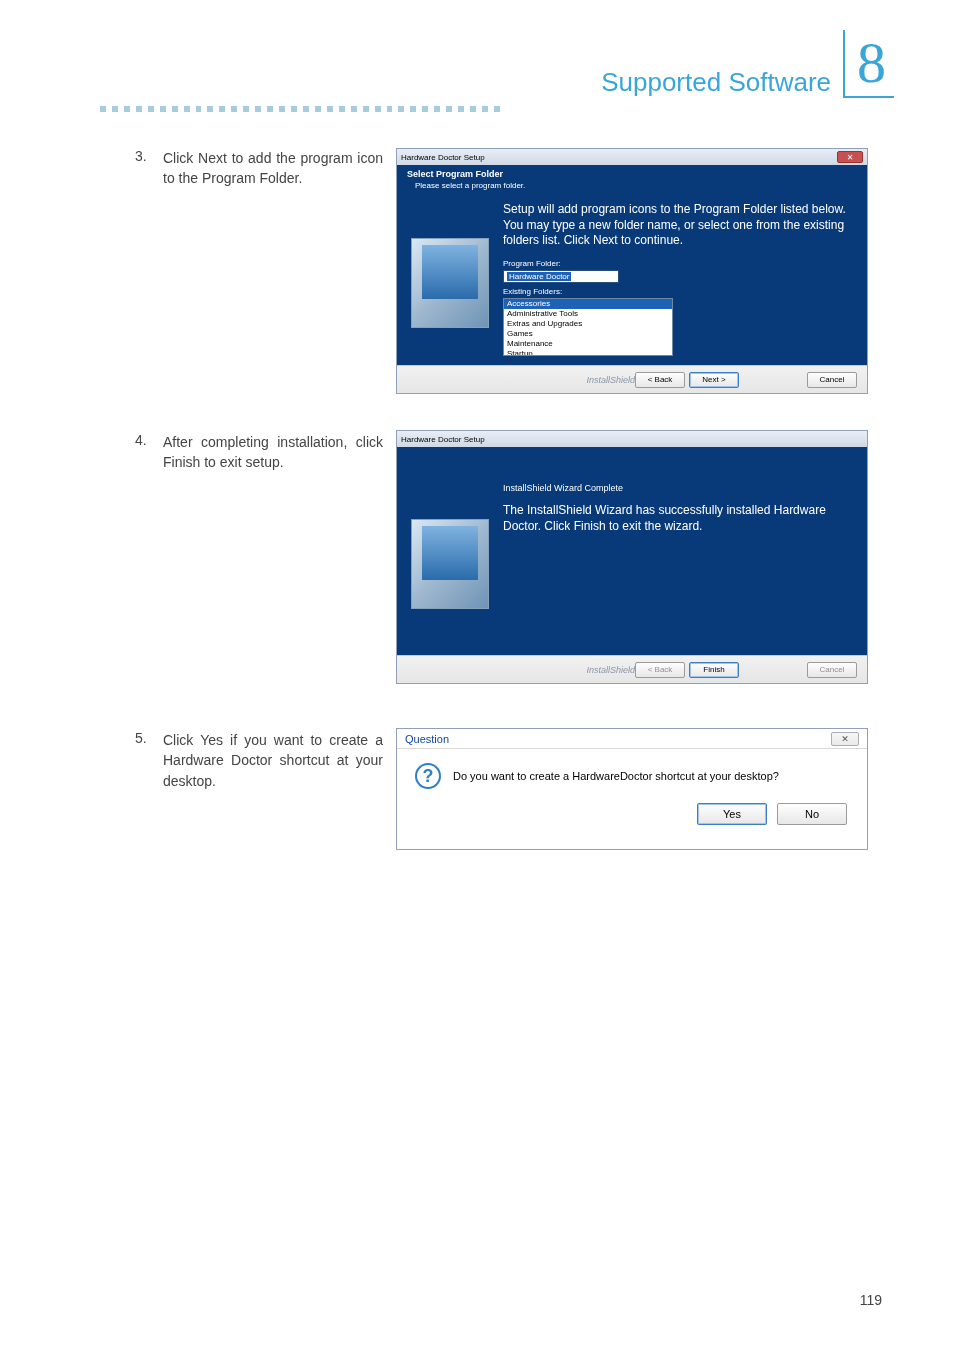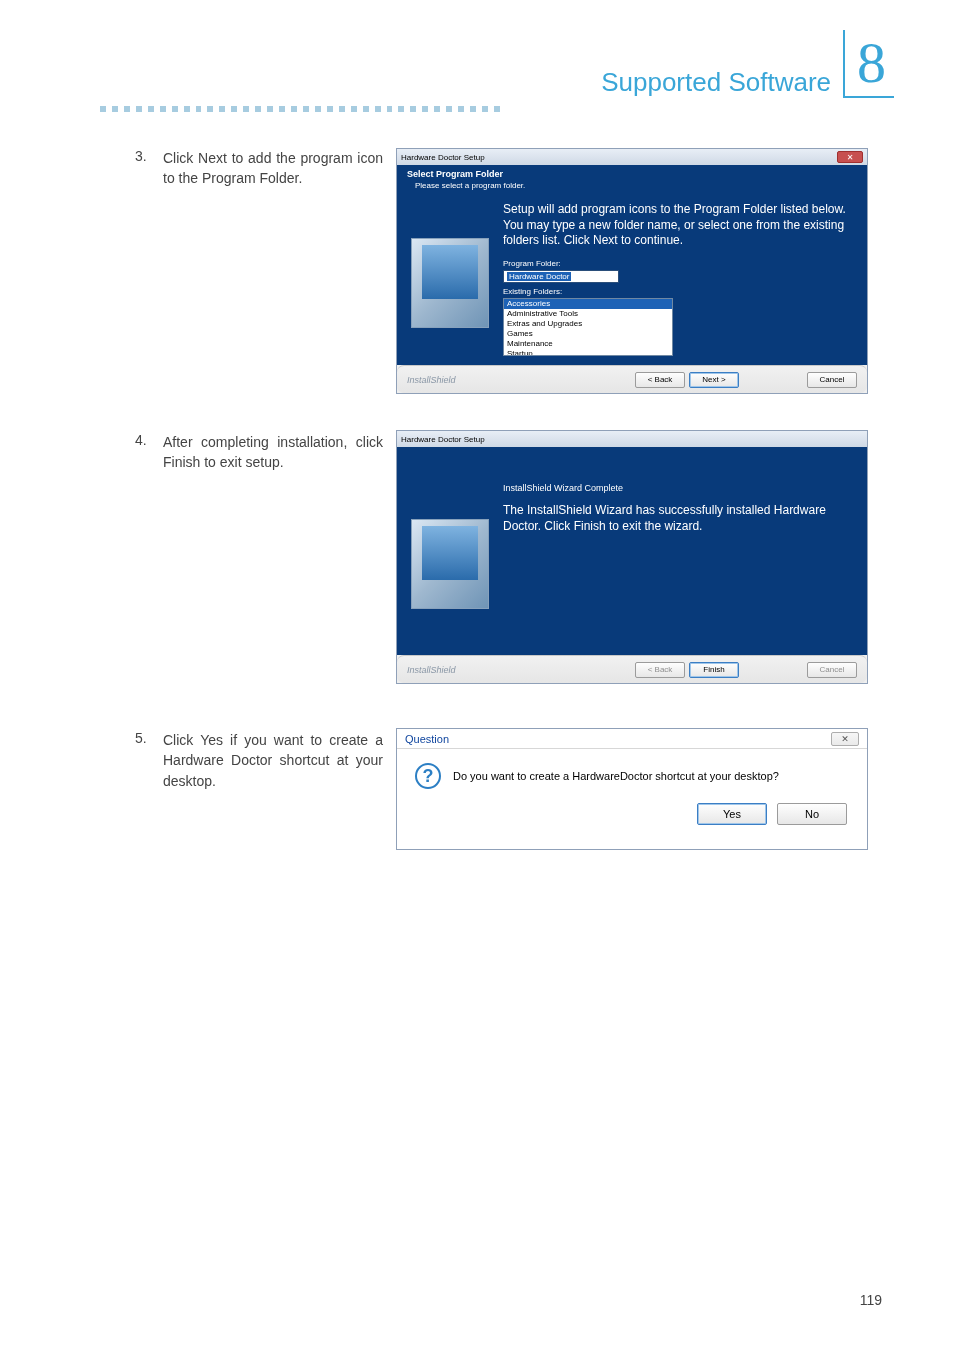--- a/index.html
+++ b/index.html
@@ -163,23 +163,22 @@
   }
   .listbox div { padding: 0 3px; }
   .listbox .sel { background:#1d62b6; color:#fff; }
 
   .footer-bar {
     height: 28px;
     background: linear-gradient(#f1f1f1,#e6e6e6);
     border-top: 1px solid #c8c8c8;
     display:flex;
     align-items:center;
-    justify-content: space-between;
+    justify-content: flex-end;
     padding: 0 10px;
-    border-radius: 7px;
   }
   .brand { color:#8a97a6; font-style: italic; font-size: 9px; }
   .btns { display:flex; align-items:center; gap:4px; }
   .winbtn {
     min-width: 50px; height: 16px;
     background: linear-gradient(#fefefe,#e7e7e7);
     border: 1px solid #9b9b9b;
     border-radius: 2px;
     font-size: 8px; color:#000;
     display:flex; align-items:center; justify-content:center;

